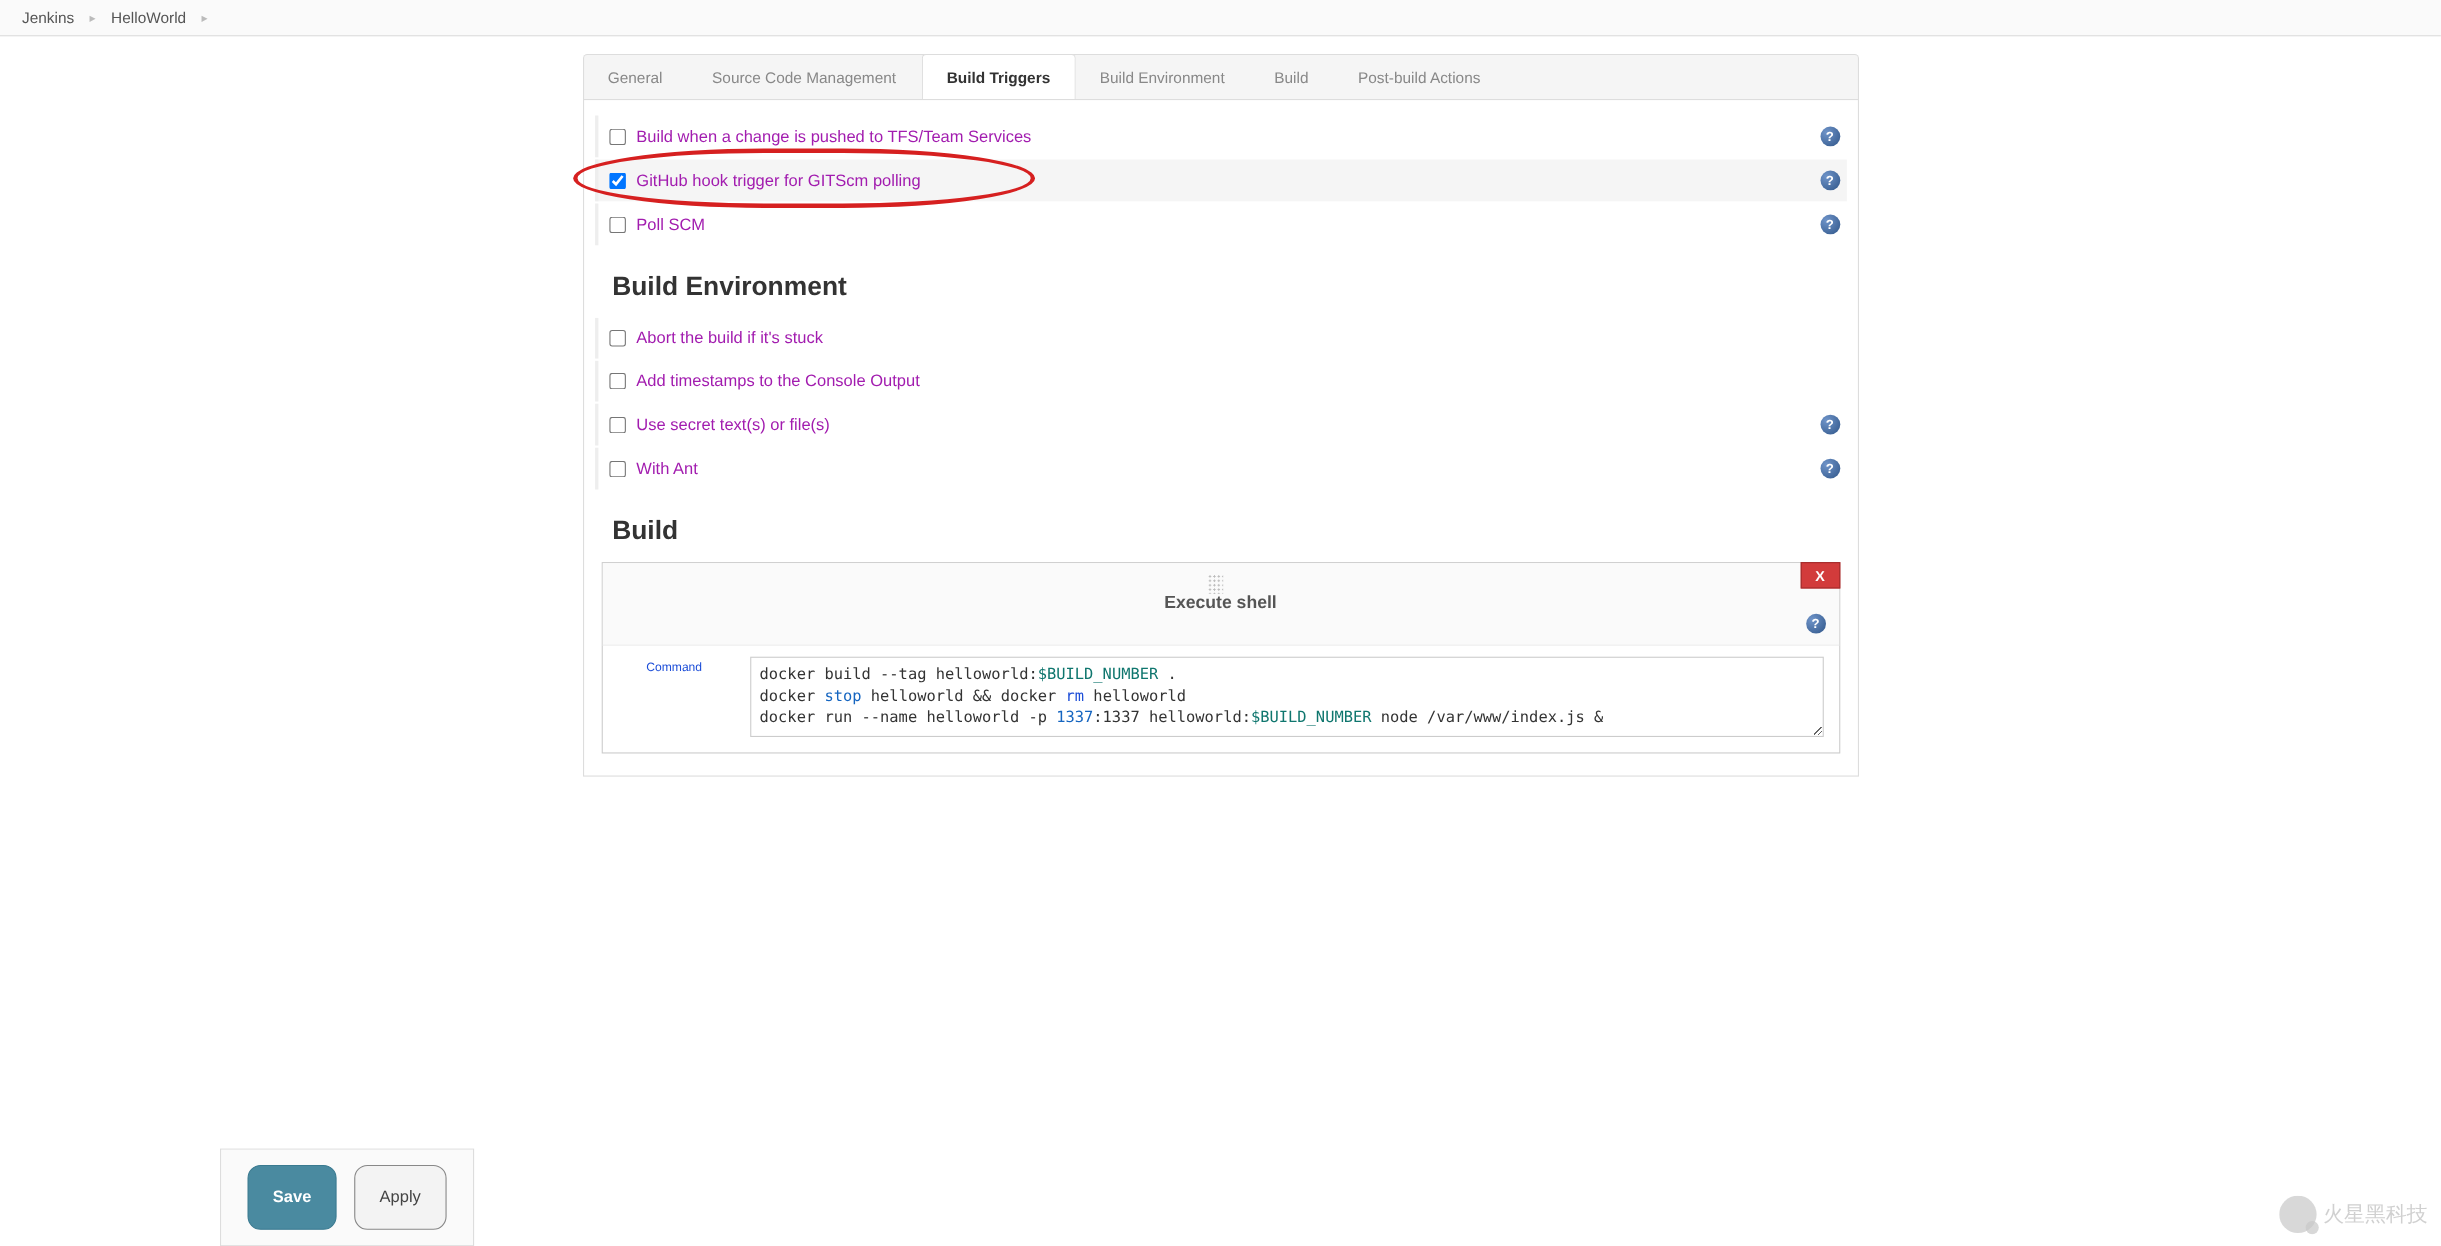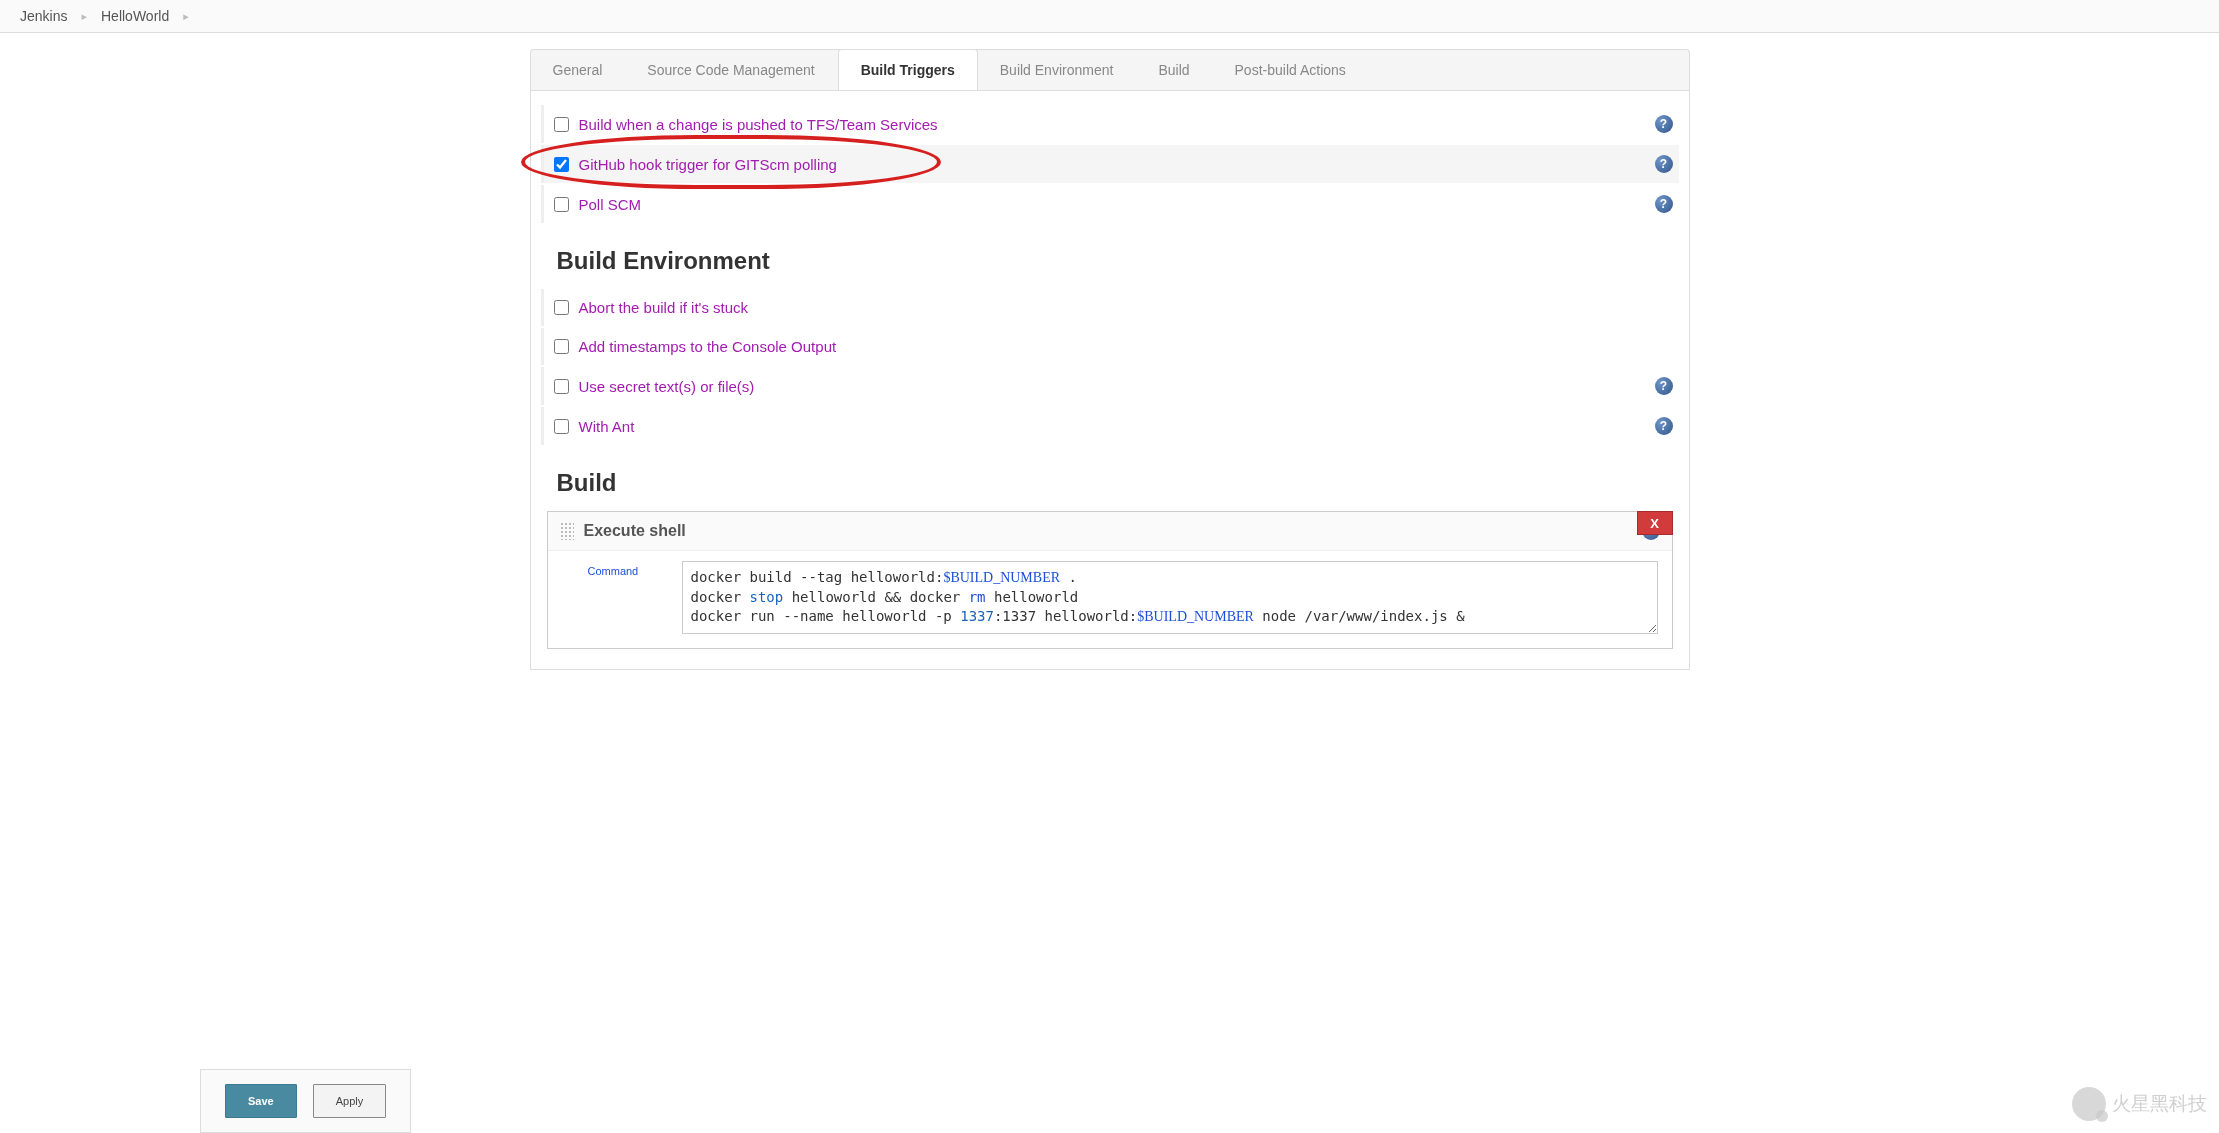--- a/index.html
+++ b/index.html
@@ -93,20 +93,21 @@
   margin: 0 6px 10px 6px;
   position: relative;
   background: #fff;
 }
 .build-step-head {
   display: flex;
   align-items: center;
   padding: 10px 12px;
   border-bottom: 1px solid #eee;
   background: #fafafa;
+  flex-direction: column;
 }
 .grip {
   width: 14px; height: 18px;
   background-image: radial-gradient(#bbb 1px, transparent 1px);
   background-size: 4px 4px;
   margin-right: 10px;
   cursor: move;
 }
 .build-step-title { font-weight: bold; color: #555; font-size: 16px; }
 .close-x {
@@ -137,39 +138,39 @@
   font-size: 14px;
   line-height: 1.4;
   padding: 6px 8px;
   white-space: pre;
   overflow-x: auto;
   color: #333;
   min-height: 60px;
   resize: vertical;
 }
 .cmd-area .kw-blue { color: #1565c0; }
-.cmd-area .kw-orange { color: #1d4ed8; font-family: Liberation Serif, serif; }
+.cmd-area .kw-orange { color: #0f766e; }
 .cmd-area .kw-red { color: #1d4ed8; }
 .btnrow {
   position: fixed;
   left: 200px;
   bottom: 0;
   padding: 14px 24px;
   background: rgba(250,250,250,0.9);
   border: 1px solid #ddd;
   display: flex;
   gap: 16px;
 }
 .btn {
-  padding: 10px 22px;
+  padding: 20px 22px;
   border: 1px solid #888;
-  border-radius: 1px;
+  border-radius: 12px;
   background: #f3f3f3;
   color: #444;
-  font-size: 11px;
+  font-size: 15px;
   cursor: pointer;
 }
 .btn.primary {
   background: #4a8aa0;
   border-color: #3a7a90;
   color: #fff;
   font-weight: bold;
 }
 .annotation-circle {
   position: absolute;

